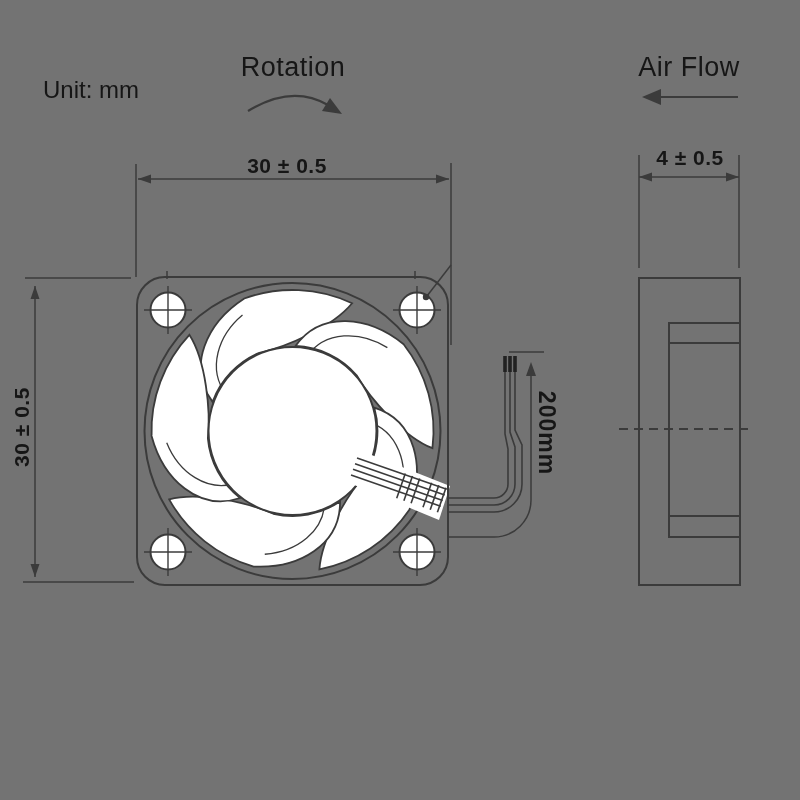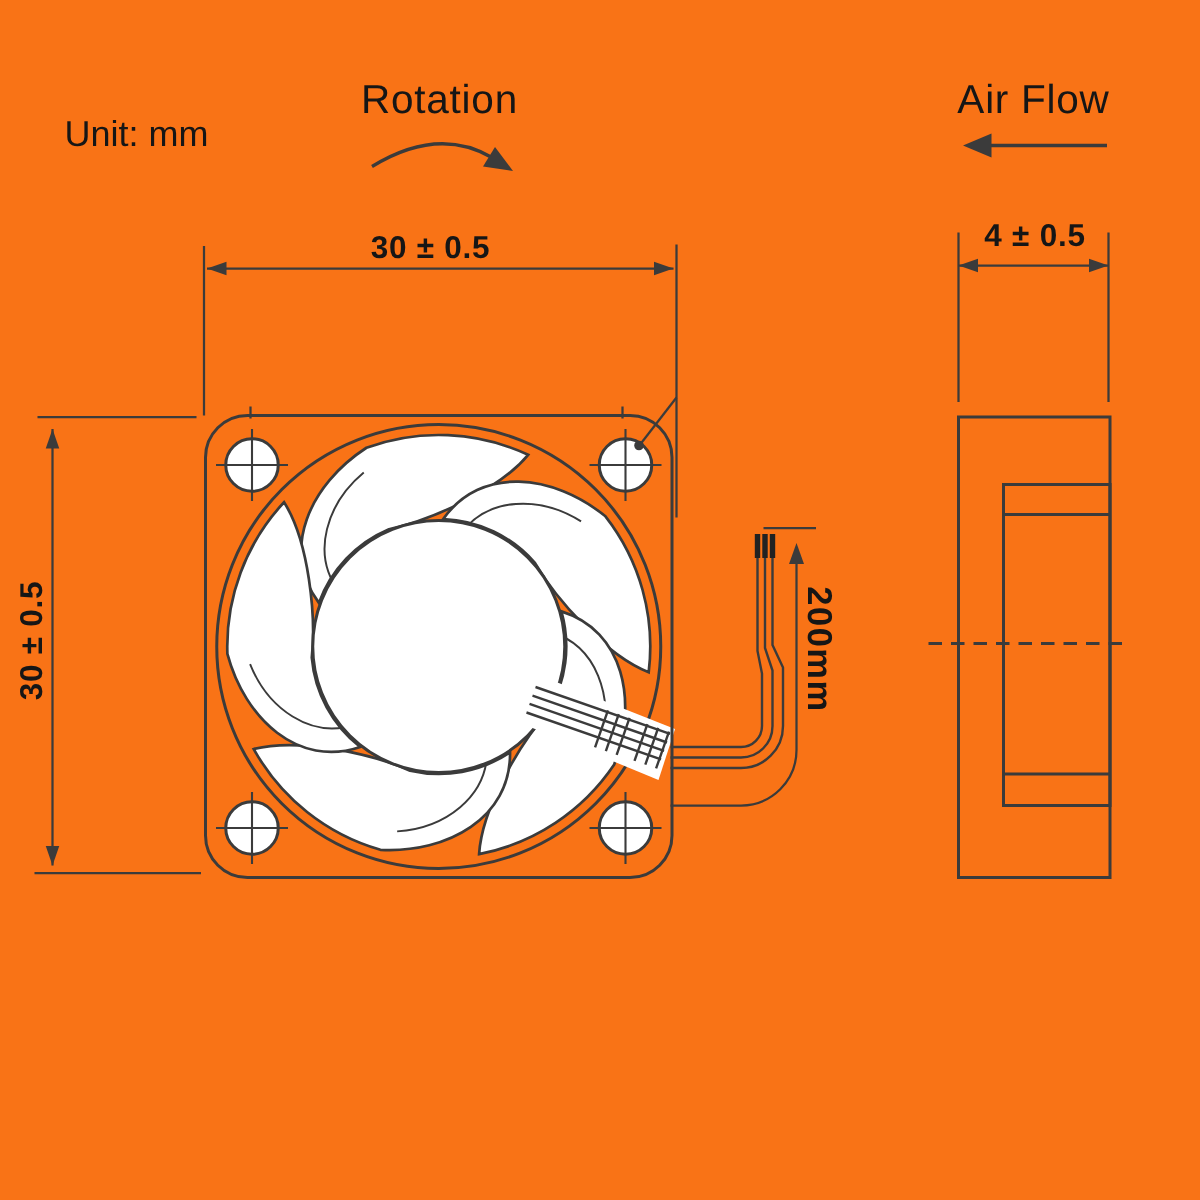--- a/index.html
+++ b/index.html
@@ -1,17 +1,17 @@
 <!DOCTYPE html>
 <html><head>
 <meta charset="utf-8">
 <style>
   html,body{margin:0;padding:0;background:#ffffff;}
   .canvas{
-    position:relative;width:800px;height:800px;background:#f97316;overflow:hidden;
+    position:relative;width:800px;height:800px;background:#737373;overflow:hidden;
     font-family:"Liberation Sans",sans-serif;color:#161616;
   }
   .lbl{position:absolute;white-space:nowrap;transform:translate(-50%,-50%);color:#161616;}
   .lbl-heading{font-size:27px;font-weight:400;letter-spacing:.5px;}
   .lbl-unit{font-size:24px;font-weight:400;}
   .lbl-dim{font-size:21px;font-weight:600;letter-spacing:.5px;}
   .lbl-dim-left{transform:translate(-50%,-50%) rotate(-90deg);}
   .lbl-wire{font-size:23px;font-weight:700;transform:translate(-50%,-50%) rotate(90deg);letter-spacing:1px;}
   svg{position:absolute;left:0;top:0;}
   .ln{stroke:#3b3b3b;fill:none;}

